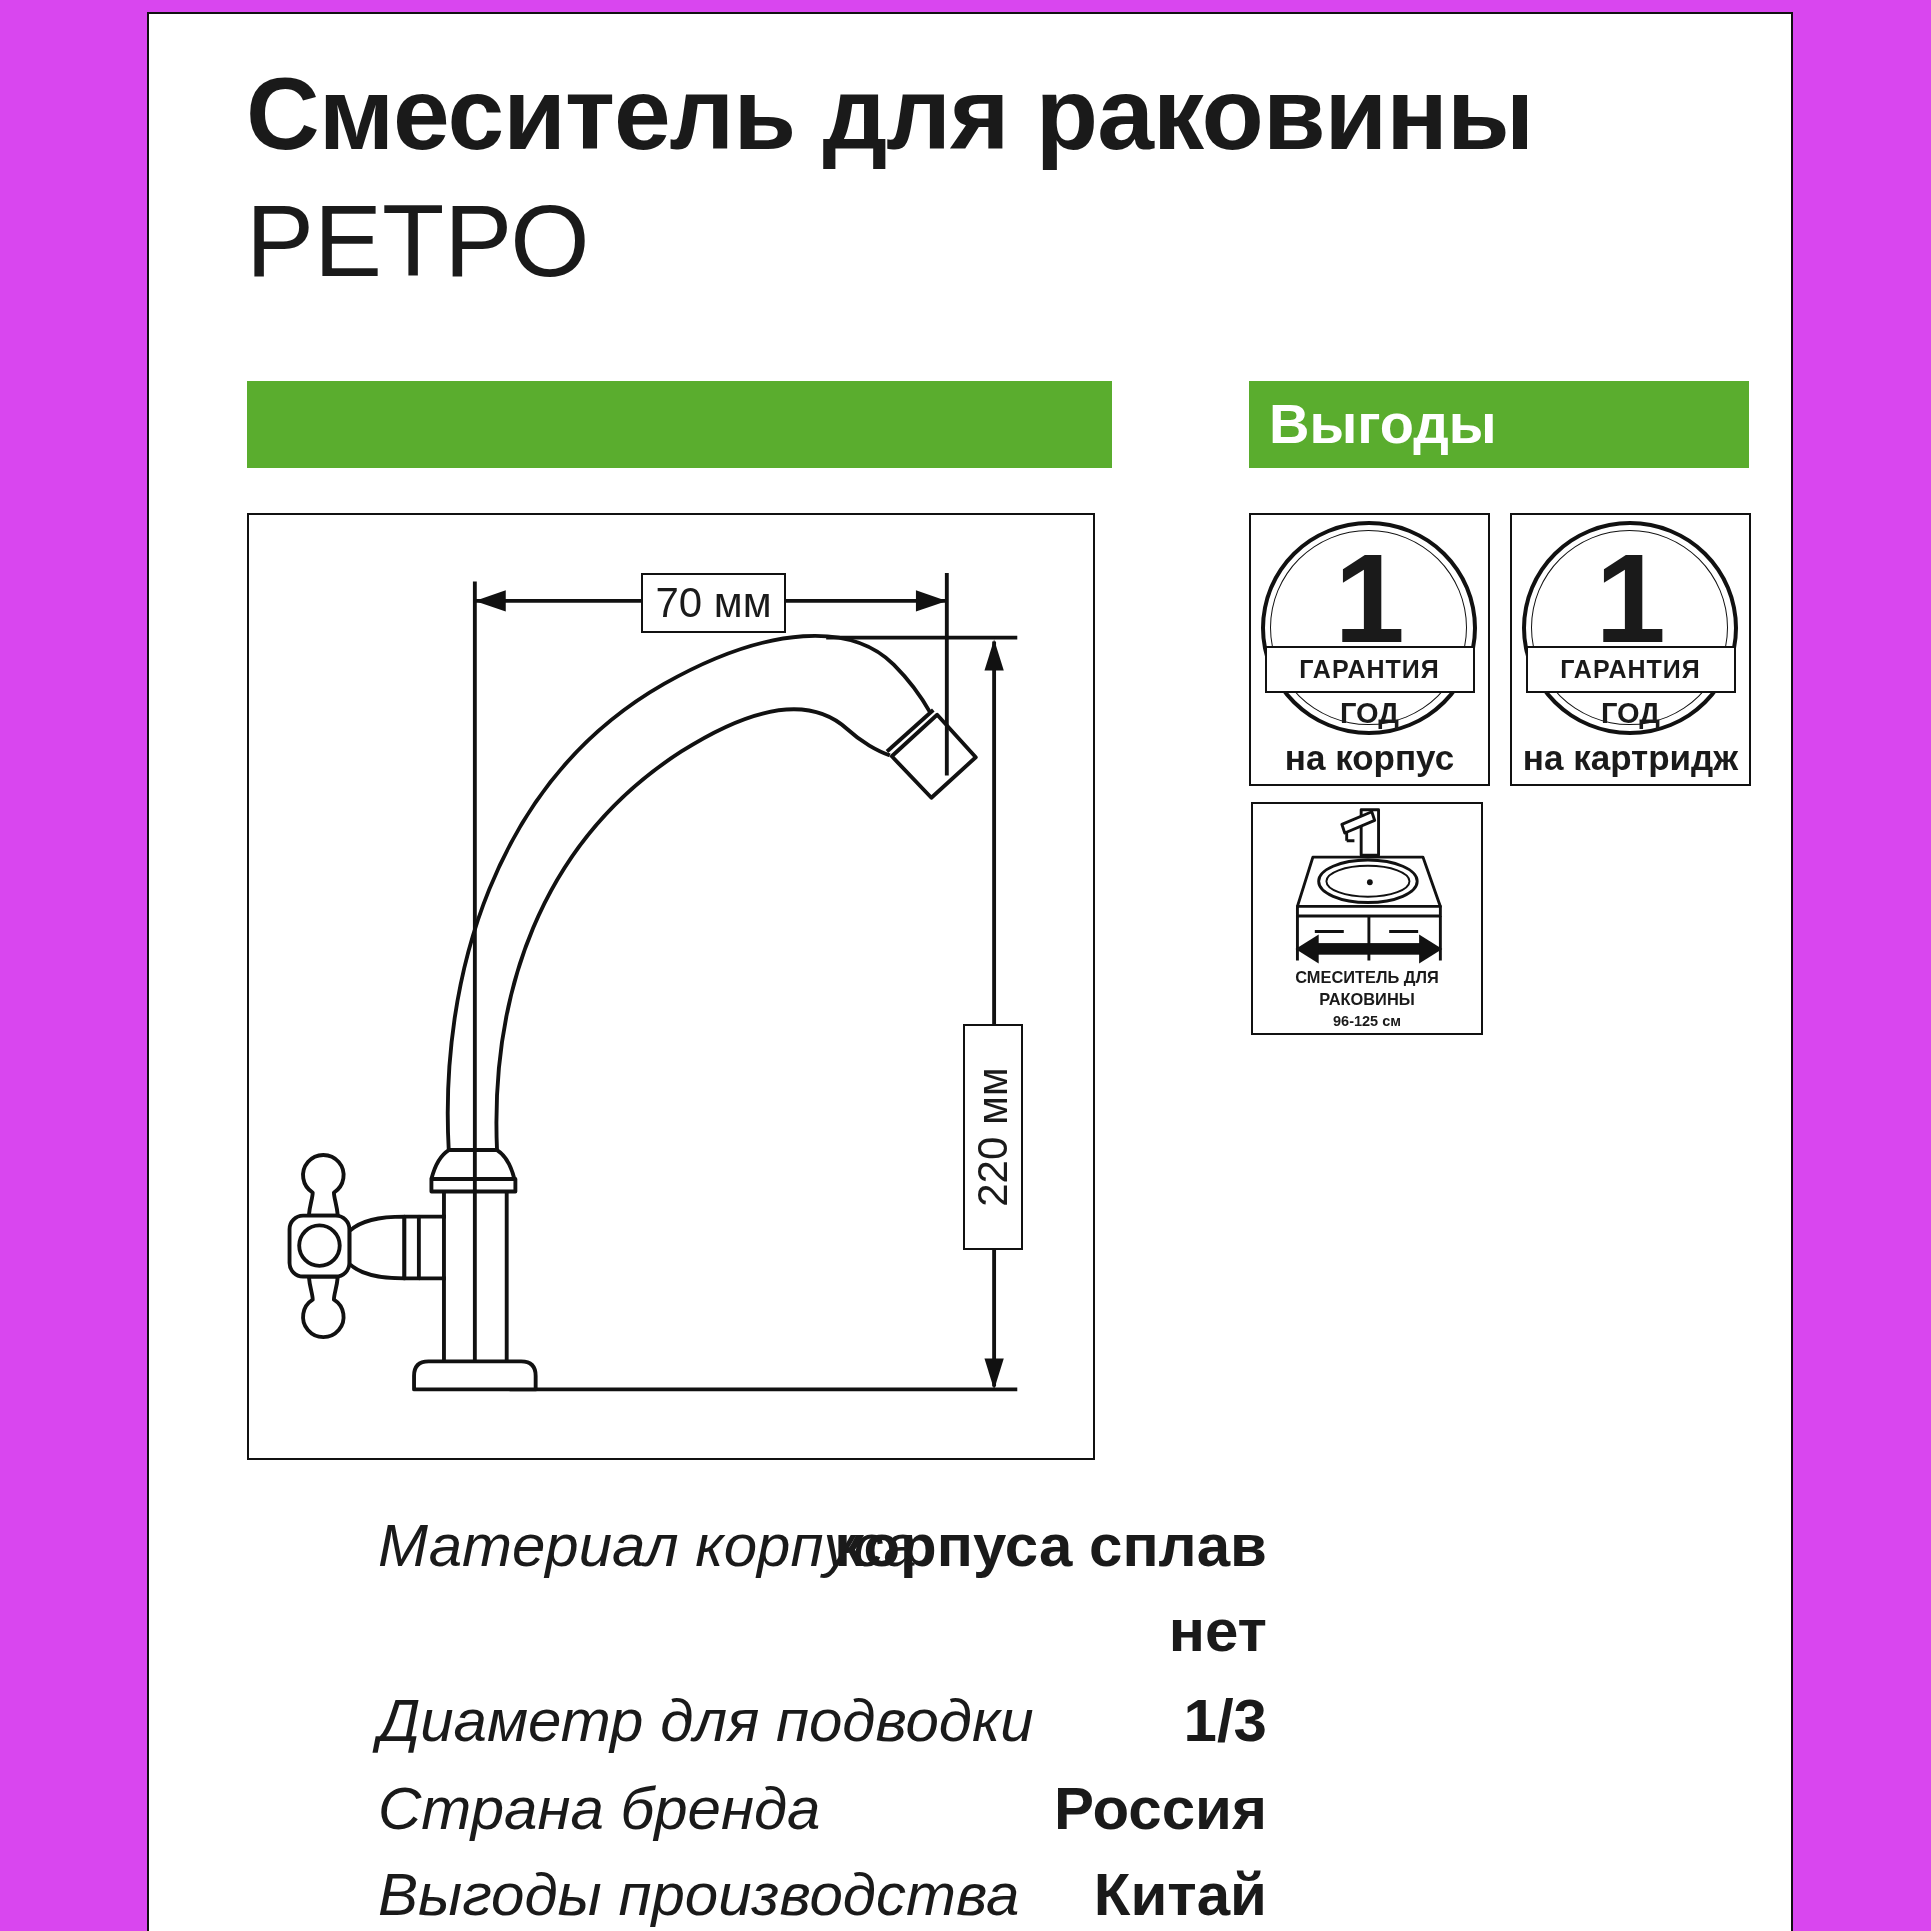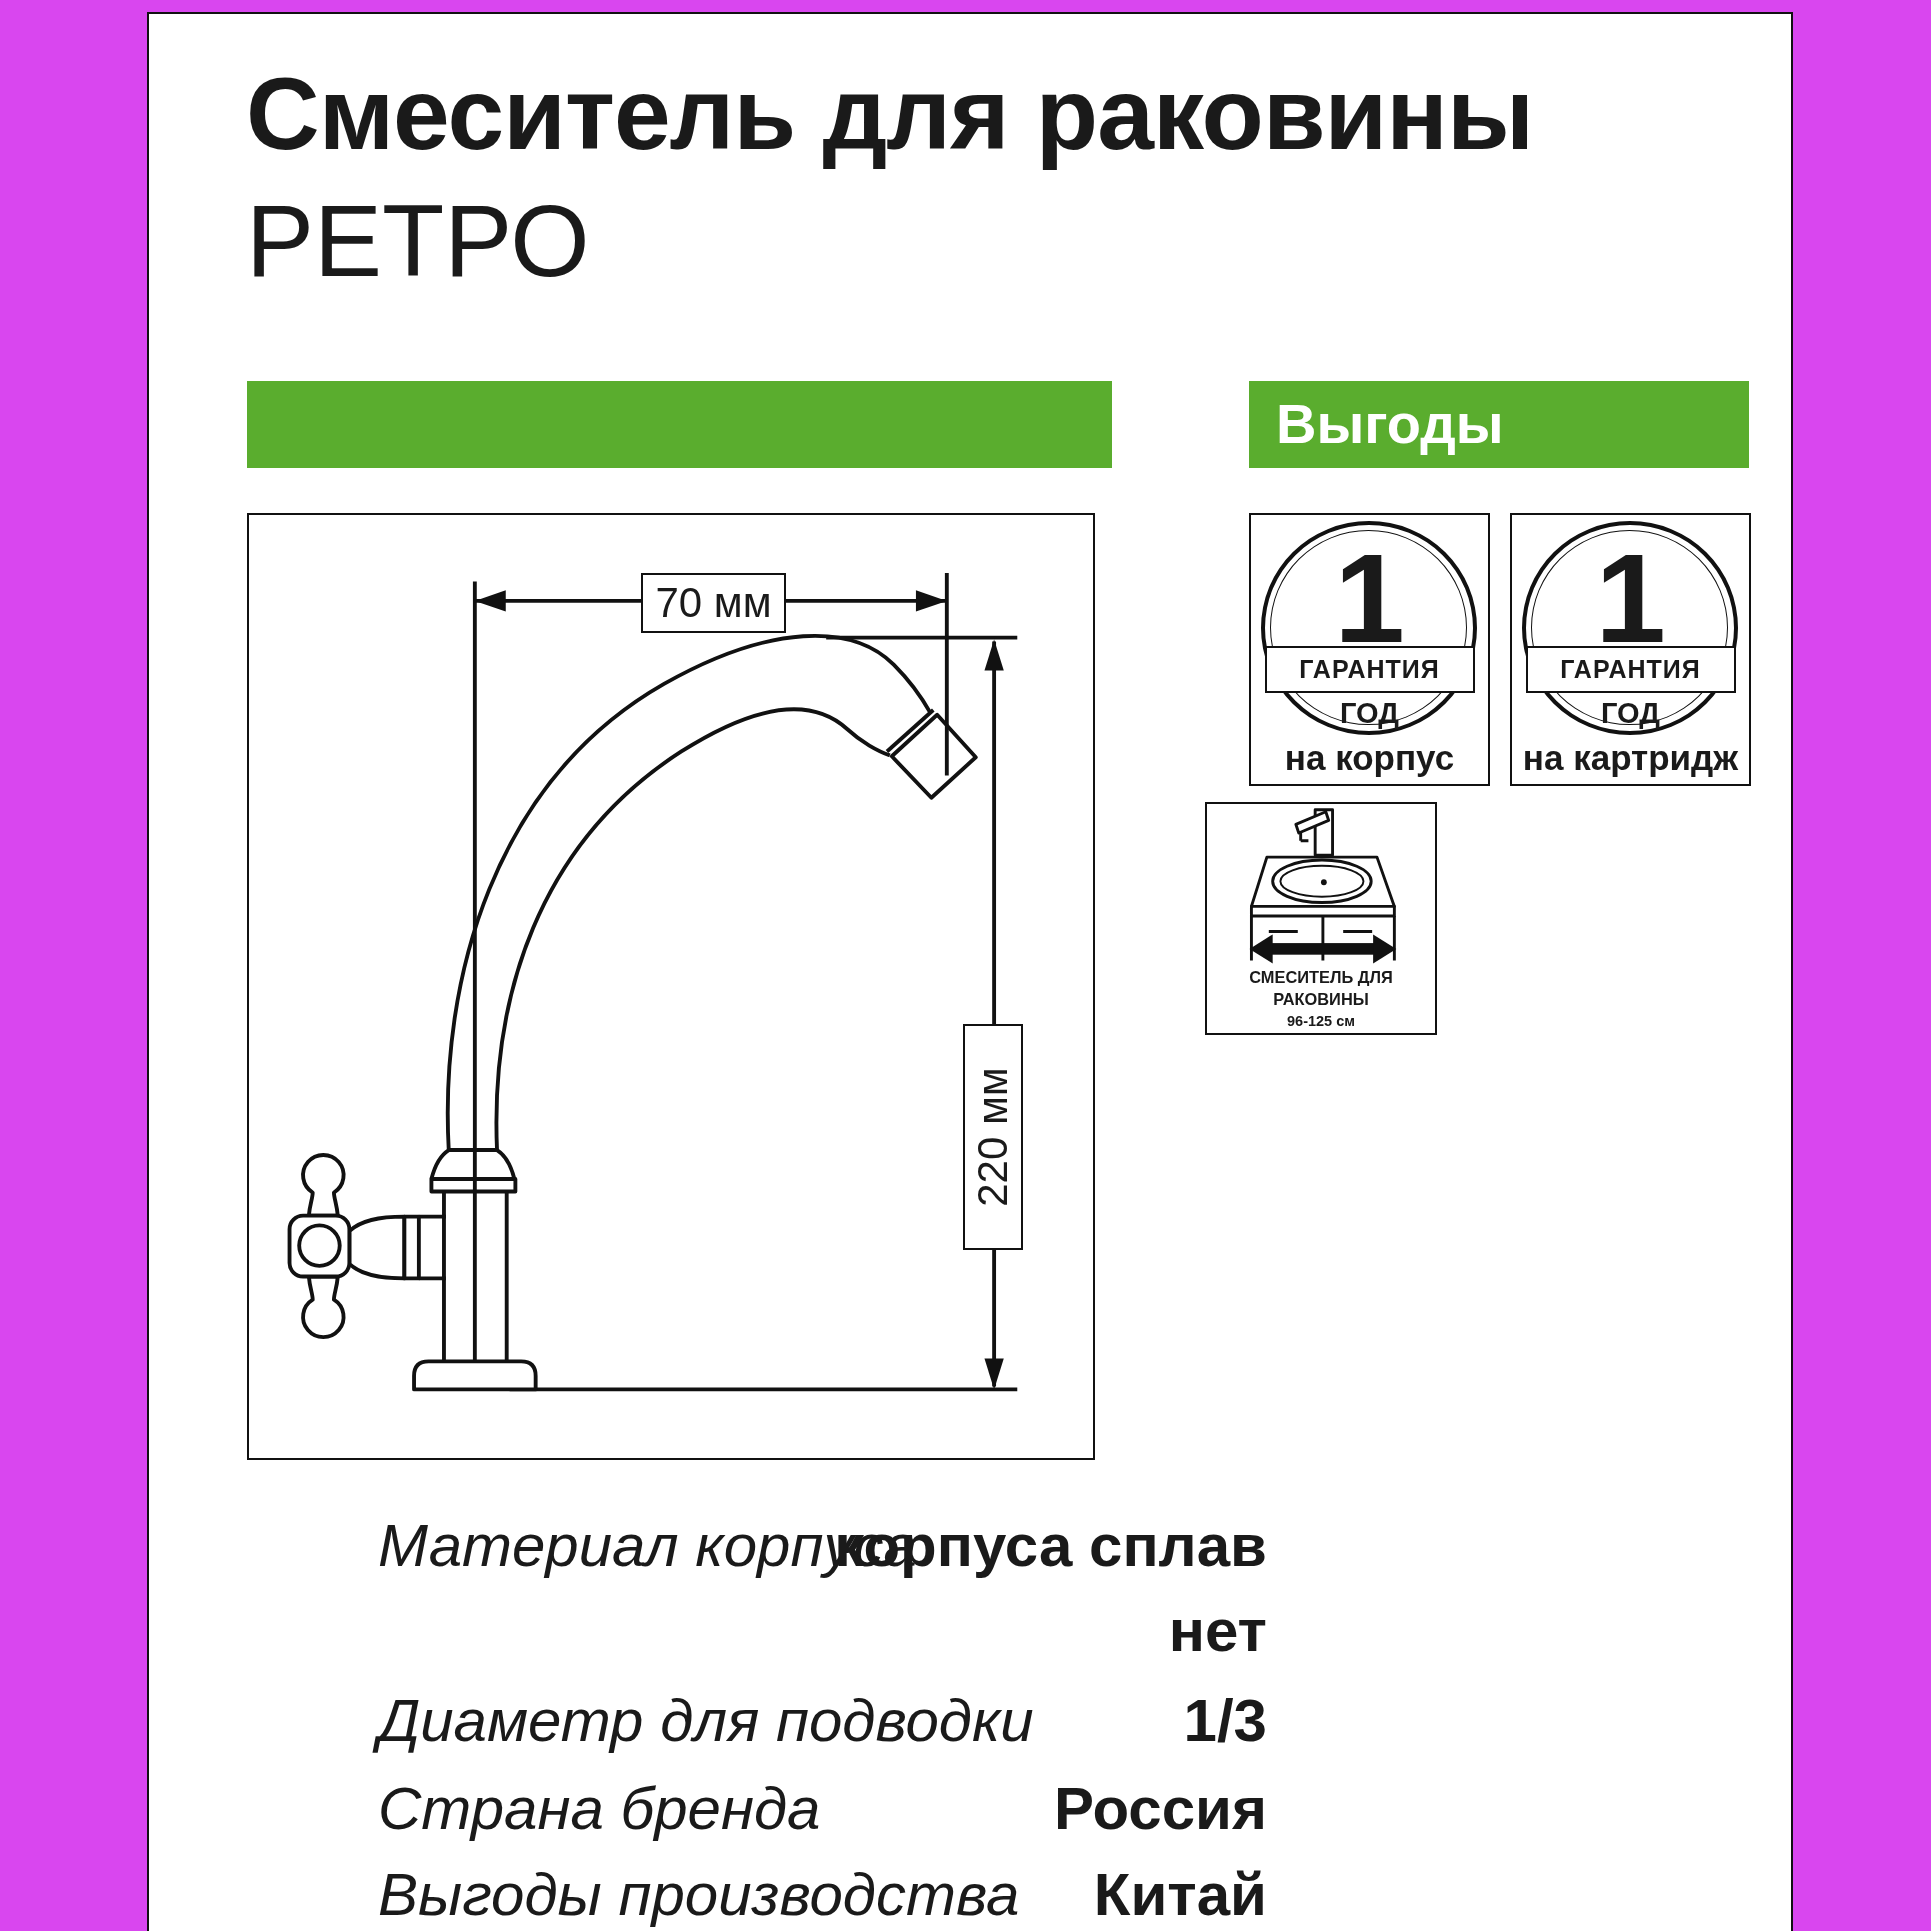--- a/index.html
+++ b/index.html
@@ -17,21 +17,21 @@
          border:2.9px solid var(--line);border-bottom:none;background:#fff;}
 
   .title{position:absolute;left:246px;top:56px;font-size:102px;font-weight:bold;
          letter-spacing:-1px;white-space:nowrap;}
   .subtitle{position:absolute;left:246px;top:183px;font-size:102px;font-weight:normal;
          white-space:nowrap;}
 
   .bar{position:absolute;top:381px;height:87px;background:var(--green);}
   .bar-left{left:247px;width:865px;}
   .bar-right{left:1249px;width:500px;}
-  .bar-right .bar-label{display:block;padding-left:27px;line-height:85px;
+  .bar-right .bar-label{display:block;padding-left:20px;line-height:85px;
          font-size:56px;font-weight:bold;color:#ffffff;}
 
   
   .drawing{position:absolute;left:247px;top:513px;width:848px;height:947px;
          border:2.9px solid var(--line);background:#fff;}
   .drawing svg{position:absolute;left:0;top:0;}
   .dim-h{position:absolute;left:392px;top:58px;width:145px;height:60px;background:#fff;
          border:2.9px solid var(--line);display:flex;align-items:center;justify-content:center;
          font-size:42px;white-space:nowrap;}
   .dim-v{position:absolute;left:714px;top:509px;width:60px;height:226px;background:#fff;
@@ -51,21 +51,21 @@
          font-size:127px;line-height:127px;font-weight:bold;}
   .b-band{position:absolute;left:13.5px;right:13.5px;top:131px;height:47px;background:#fff;
          border:2.9px solid var(--line);text-align:center;line-height:42px;
          font-size:25px;font-weight:bold;letter-spacing:1px;}
   .b-god{position:absolute;left:0;top:182px;width:100%;text-align:center;
          font-size:29px;font-weight:bold;}
   .b-cap{position:absolute;left:0;bottom:5.8px;width:100%;text-align:center;
          font-size:35px;font-weight:bold;white-space:nowrap;}
 
   
-  .sinkcard{position:absolute;left:1205px;top:802px;width:232px;height:233px;
+  .sinkcard{position:absolute;left:1251px;top:802px;width:232px;height:233px;
          border:2.9px solid var(--line);background:#fff;}
   .sinkcard svg{position:absolute;left:0;top:0;}
   .sc-text{position:absolute;left:0;width:100%;text-align:center;font-weight:bold;}
   .sc-l1{top:162px;font-size:16.4px;line-height:22px;}
   .sc-l2{top:184px;font-size:16.4px;line-height:22px;}
   .sc-l3{top:208px;font-size:14.5px;line-height:18.3px;}
 
   
   .spec-label{position:absolute;left:378px;font-size:60px;font-weight:normal;white-space:nowrap;font-style:italic;}
   .spec-value{position:absolute;right:664px;font-size:60px;font-weight:bold;white-space:nowrap;}

